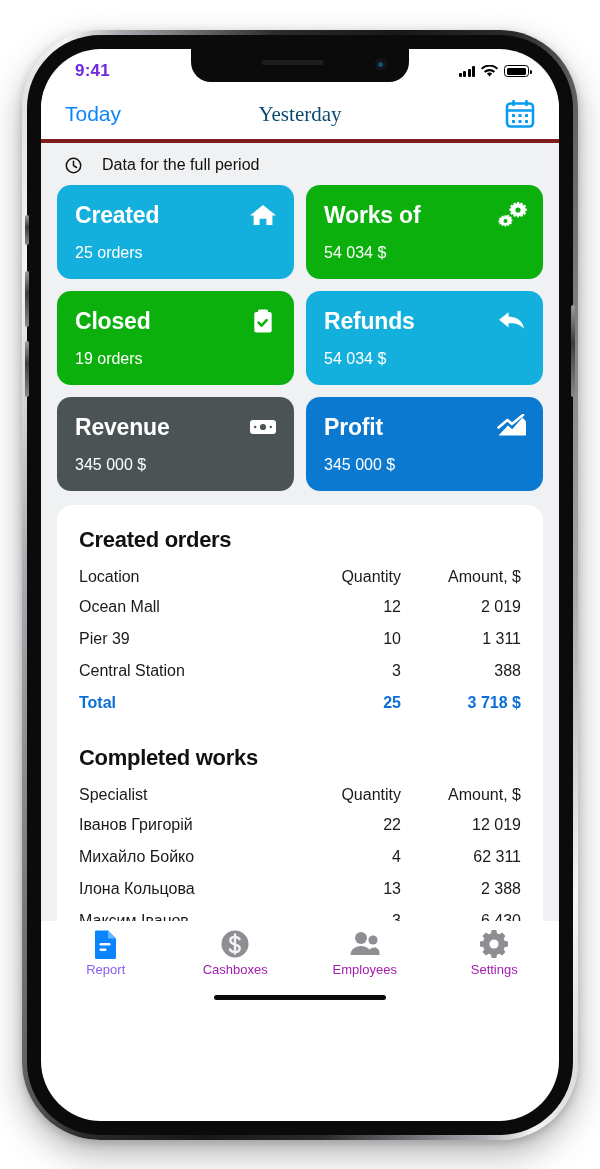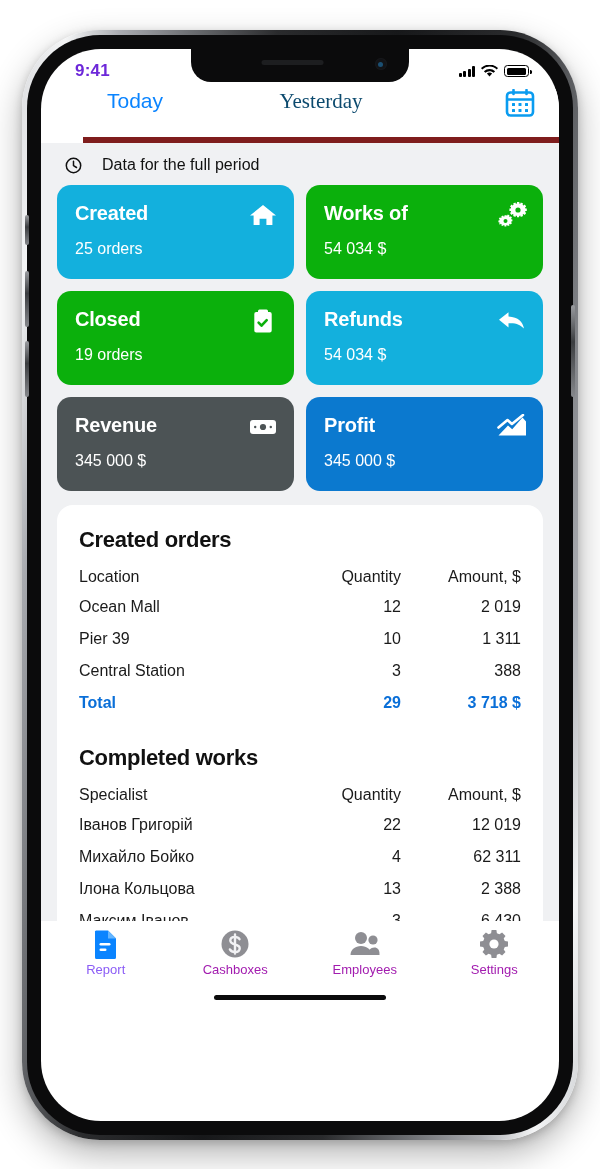--- a/index.html
+++ b/index.html
@@ -79,25 +79,24 @@
   .bars i:nth-child(1){height:4px}.bars i:nth-child(2){height:6px}
   .bars i:nth-child(3){height:8px}.bars i:nth-child(4){height:11px}
   .batt { width: 25px; height: 12px; border: 1.6px solid #000; border-radius: 3.5px; position: relative; }
   .batt::before { content:""; position:absolute; left:1.5px; top:1.5px; bottom:1.5px; right:2.5px; background:#000; border-radius:1.5px;}
   .batt::after { content:""; position:absolute; right:-4px; top:3.5px; width:2px; height:4px; background:#000; border-radius:0 1.5px 1.5px 0;}
 
   
   #nav-bar {
     position: relative;
     height: 54px;
-    display: flex; align-items: flex-start;
+    display: flex; align-items: center;
     padding: 0 24px;
     background: #ffffff;
-    border-bottom: 6px solid #7f1d1d;
-    margin-left: 42px;
+    border-bottom: 4px solid #7f1d1d;
   }
   #nav-left { font-size: 21px; color: #0a84ff; cursor: pointer; }
   #nav-title {
     position: absolute; left: 0; right: 0; text-align: center;
     font-size: 21px; color: #0c4a6e; pointer-events: none; font-family: Liberation Serif, serif;
   }
   #nav-right { margin-left: auto; z-index: 2; display:flex; }
 
   
   #content {
@@ -115,21 +114,21 @@
   
   #cards { padding: 0 16px; display: grid; grid-template-columns: 1fr 1fr; gap: 12px; }
   .card {
     position: relative;
     border-radius: 14px;
     height: 94px;
     padding: 17px 16px 0 18px;
     color: #fff;
     cursor: pointer;
   }
-  .card-title { font-size: 20px; font-weight: bold; letter-spacing: -.2px; }
+  .card-title { font-size: 23px; font-weight: bold; letter-spacing: -.2px; }
   .card-value { font-size: 16px; margin-top: 15px; }
   .card-icon { position: absolute; right: 16px; top: 17px; width: 30px; height: 26px; }
 
   
   #report-card {
     margin: 14px 16px 0 16px;
     background: #fff;
     border-radius: 16px;
     padding: 22px 22px 0 22px;
     height: 520px;
@@ -314,21 +313,21 @@
                 <td>10</td>
                 <td>1 311</td>
               </tr>
               <tr>
                 <td>Central Station</td>
                 <td>3</td>
                 <td>388</td>
               </tr>
               <tr class="total-row">
                 <td>Total</td>
-                <td>29</td>
+                <td>25</td>
                 <td>3 718 $</td>
               </tr>
             </tbody>
           </table>
 
           <div class="spacer"></div>
 
           <div class="sec-title">Completed works</div>
           <table>
             <thead>

